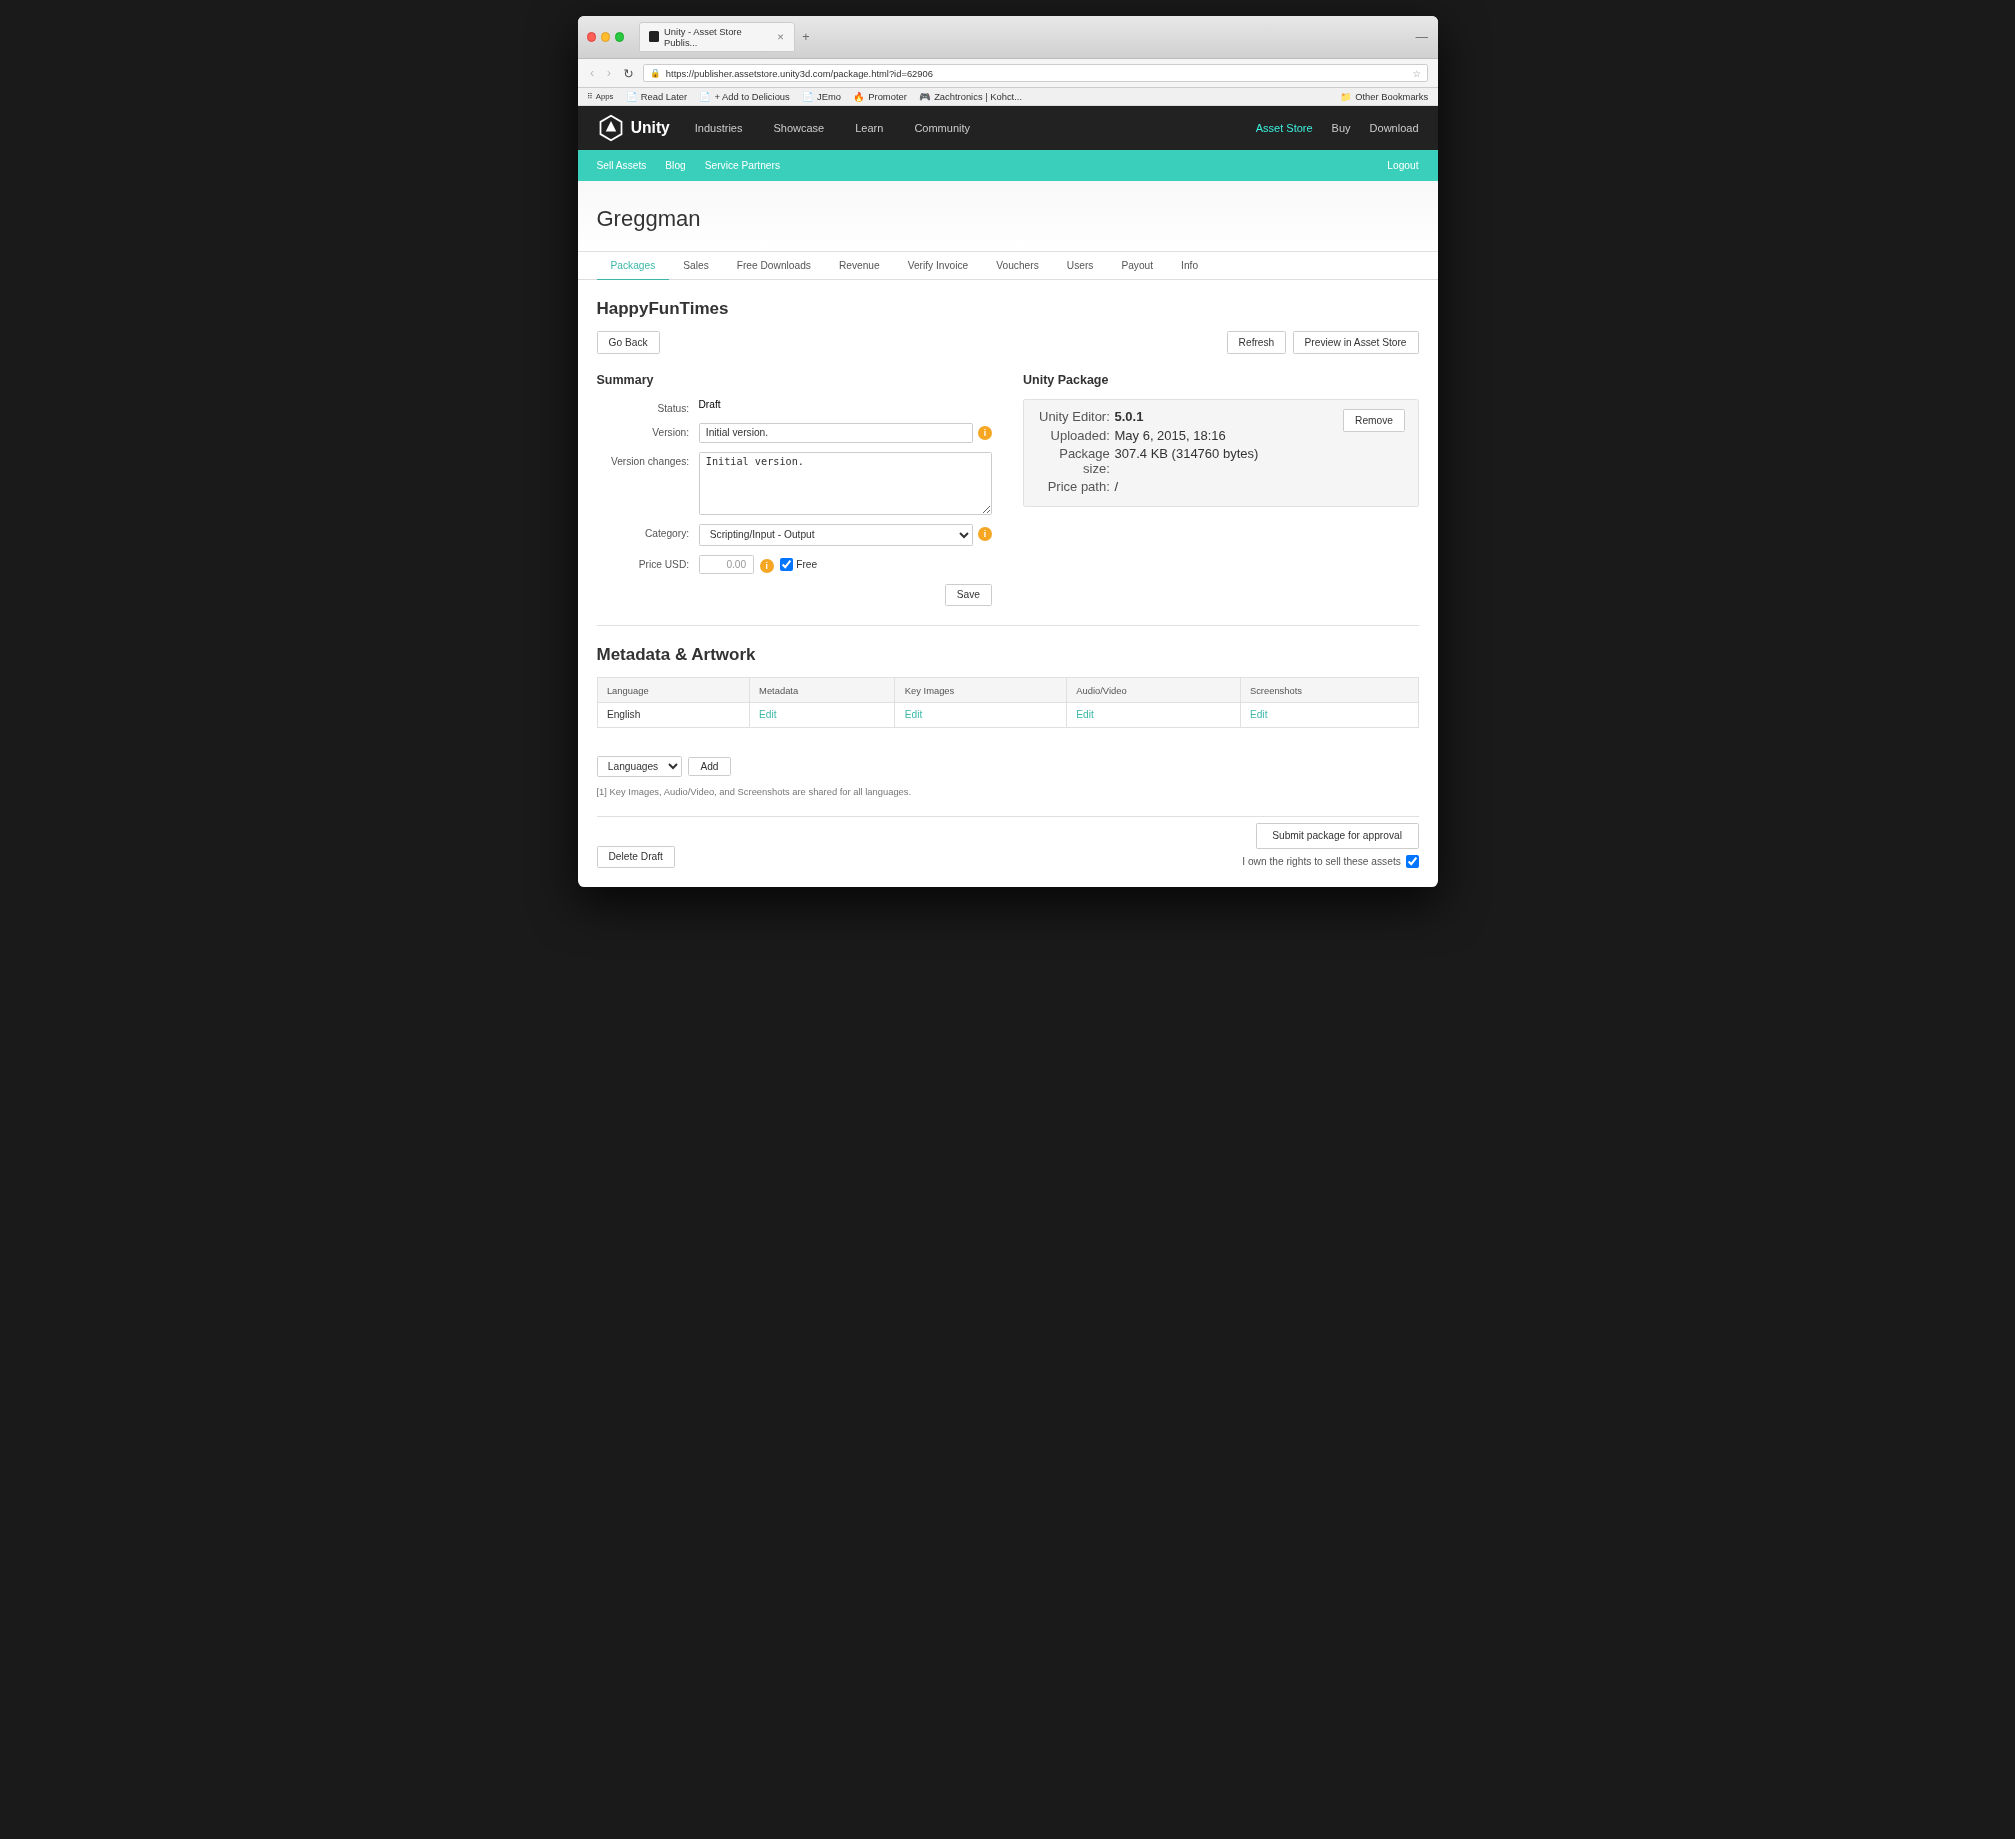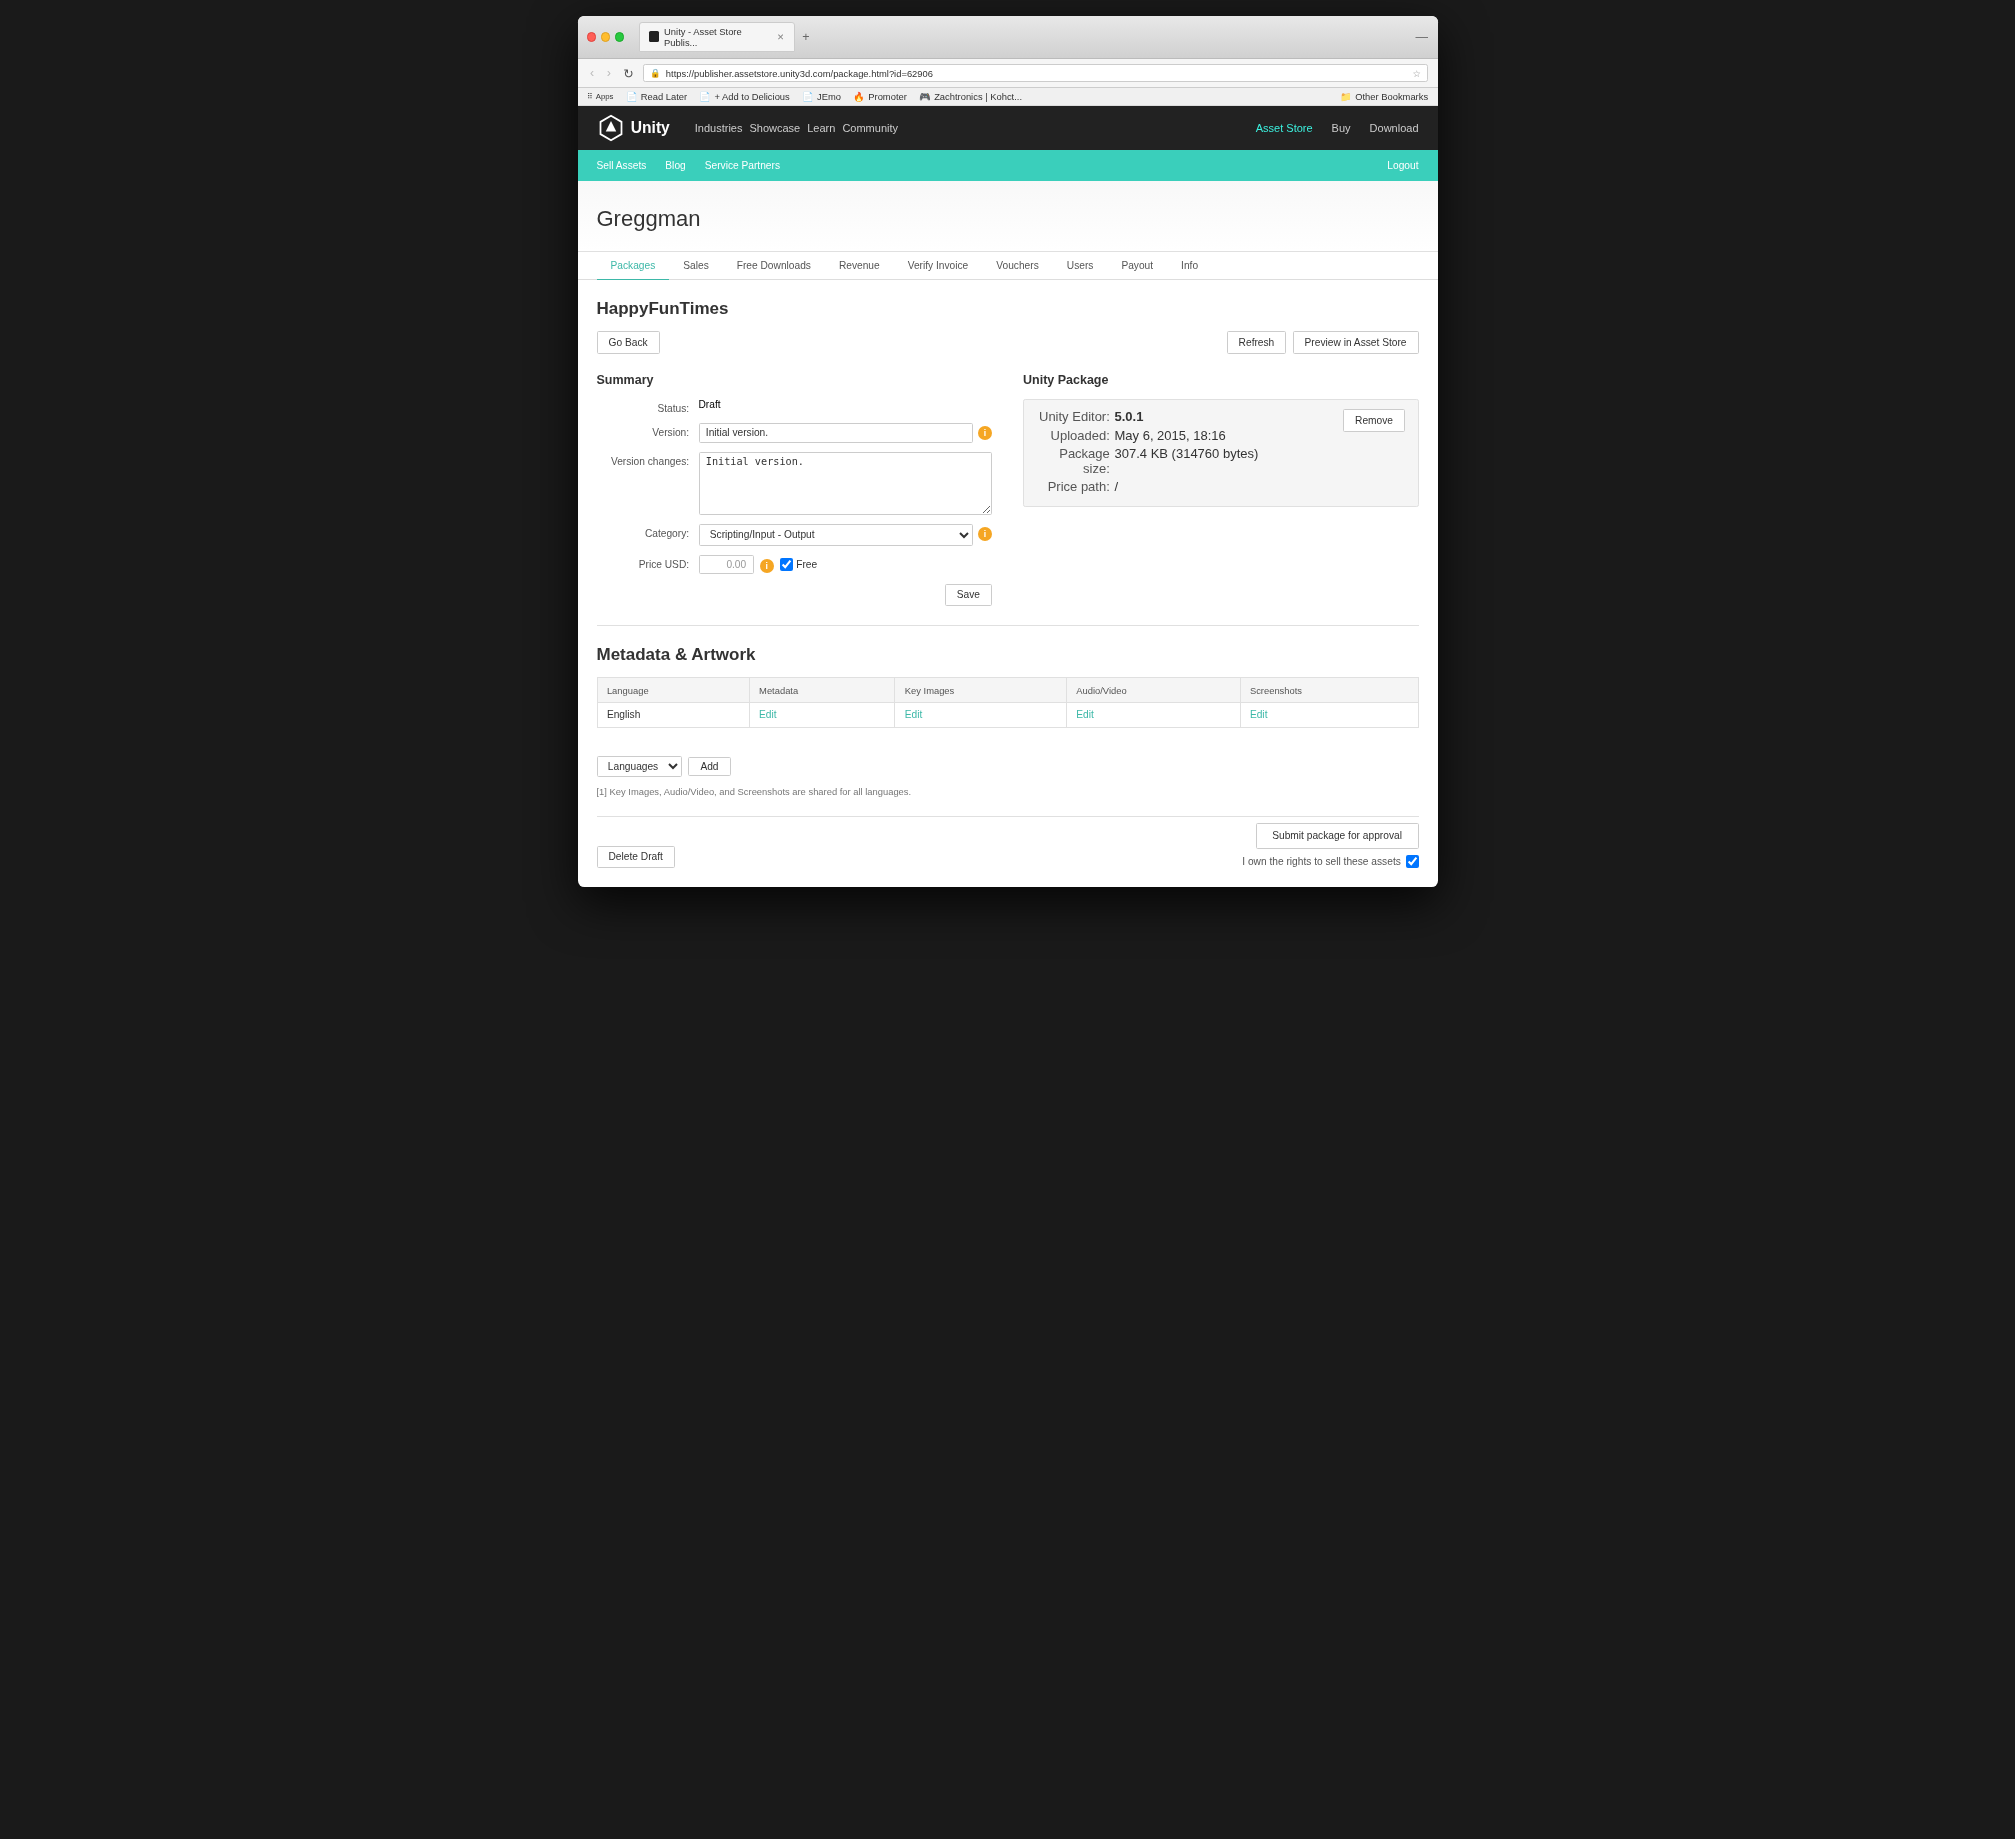--- a/index.html
+++ b/index.html
@@ -165,21 +165,21 @@
       color: #fff;
       font-size: 15.6px;
       font-weight: bold;
       margin-right: 25px;
       display: flex;
       align-items: center;
       gap: 6.3px;
     }
     .nav-links {
       display: flex;
-      gap: 7px;
+      gap: 31px;
       flex: 1;
     }
     .nav-link {
       color: #ccc;
       text-decoration: none;
       font-size: 11px;
     }
     .nav-right {
       display: flex;
       gap: 19px;

